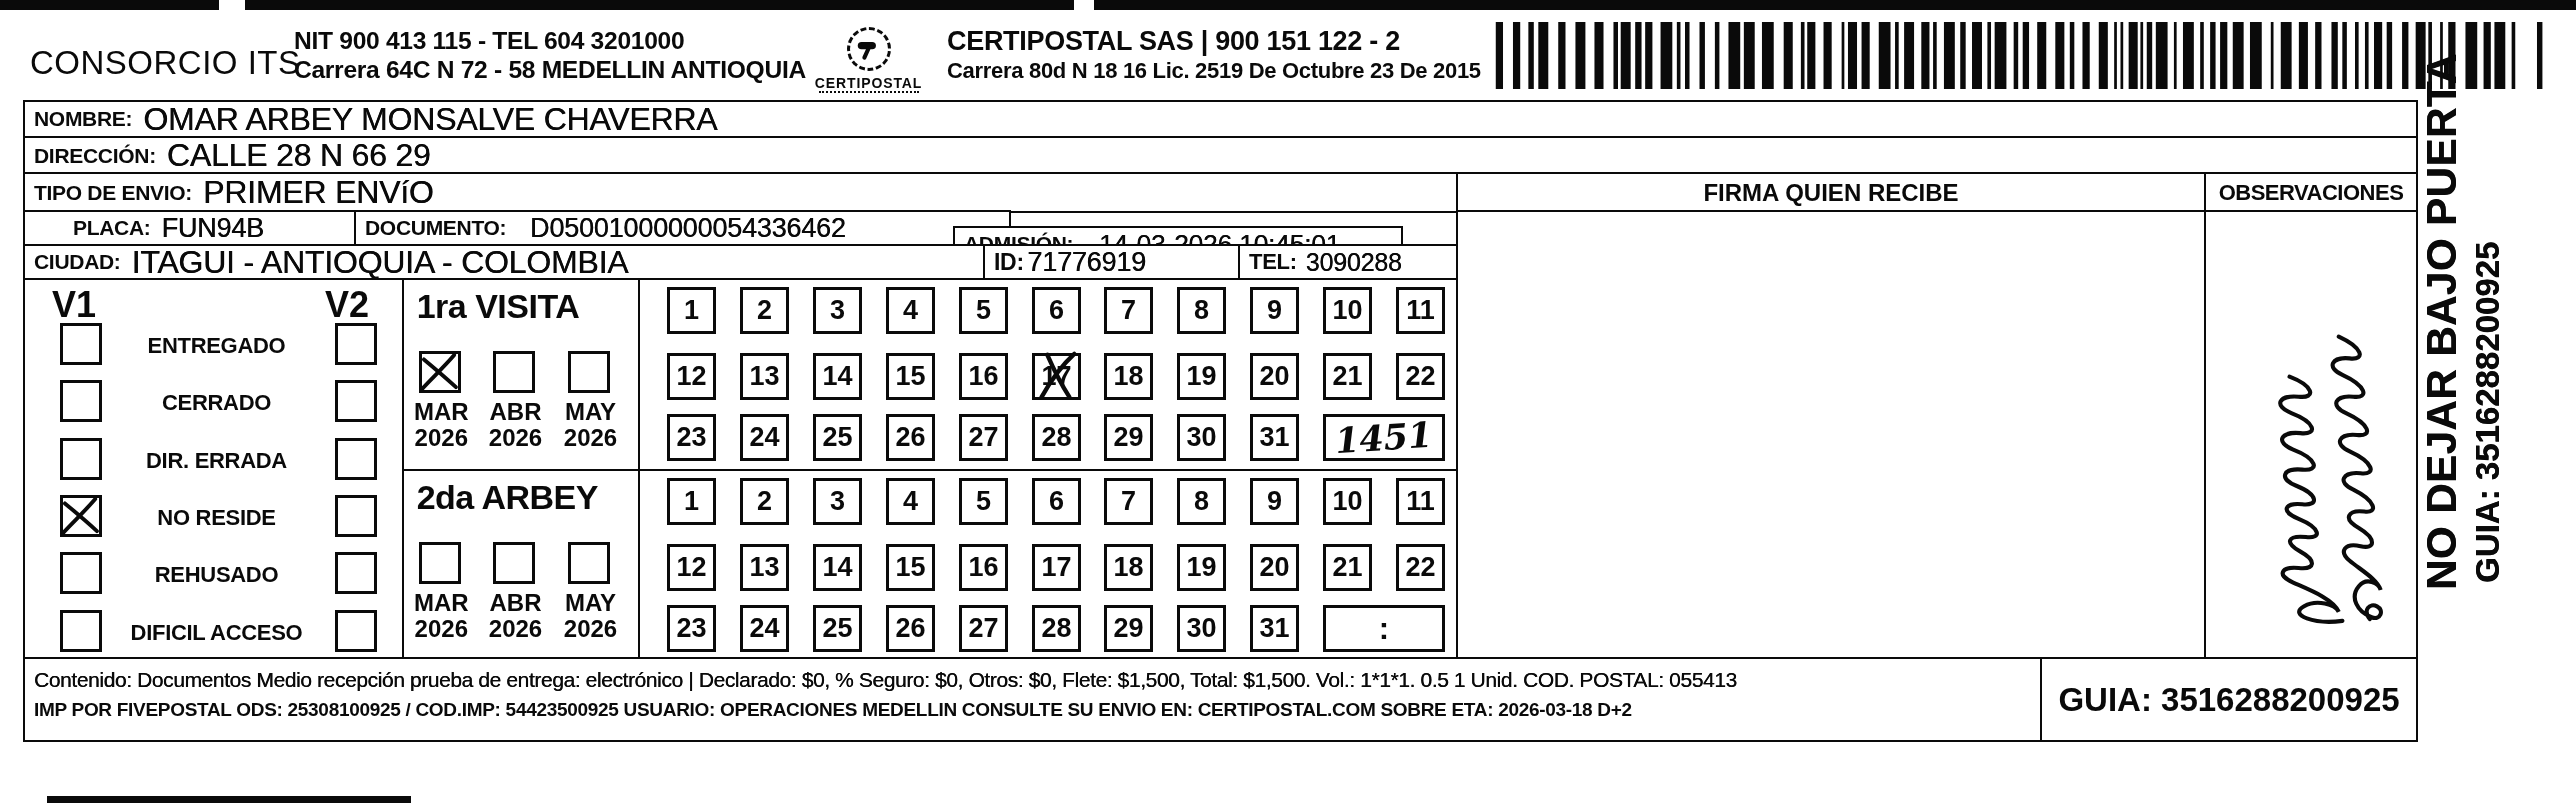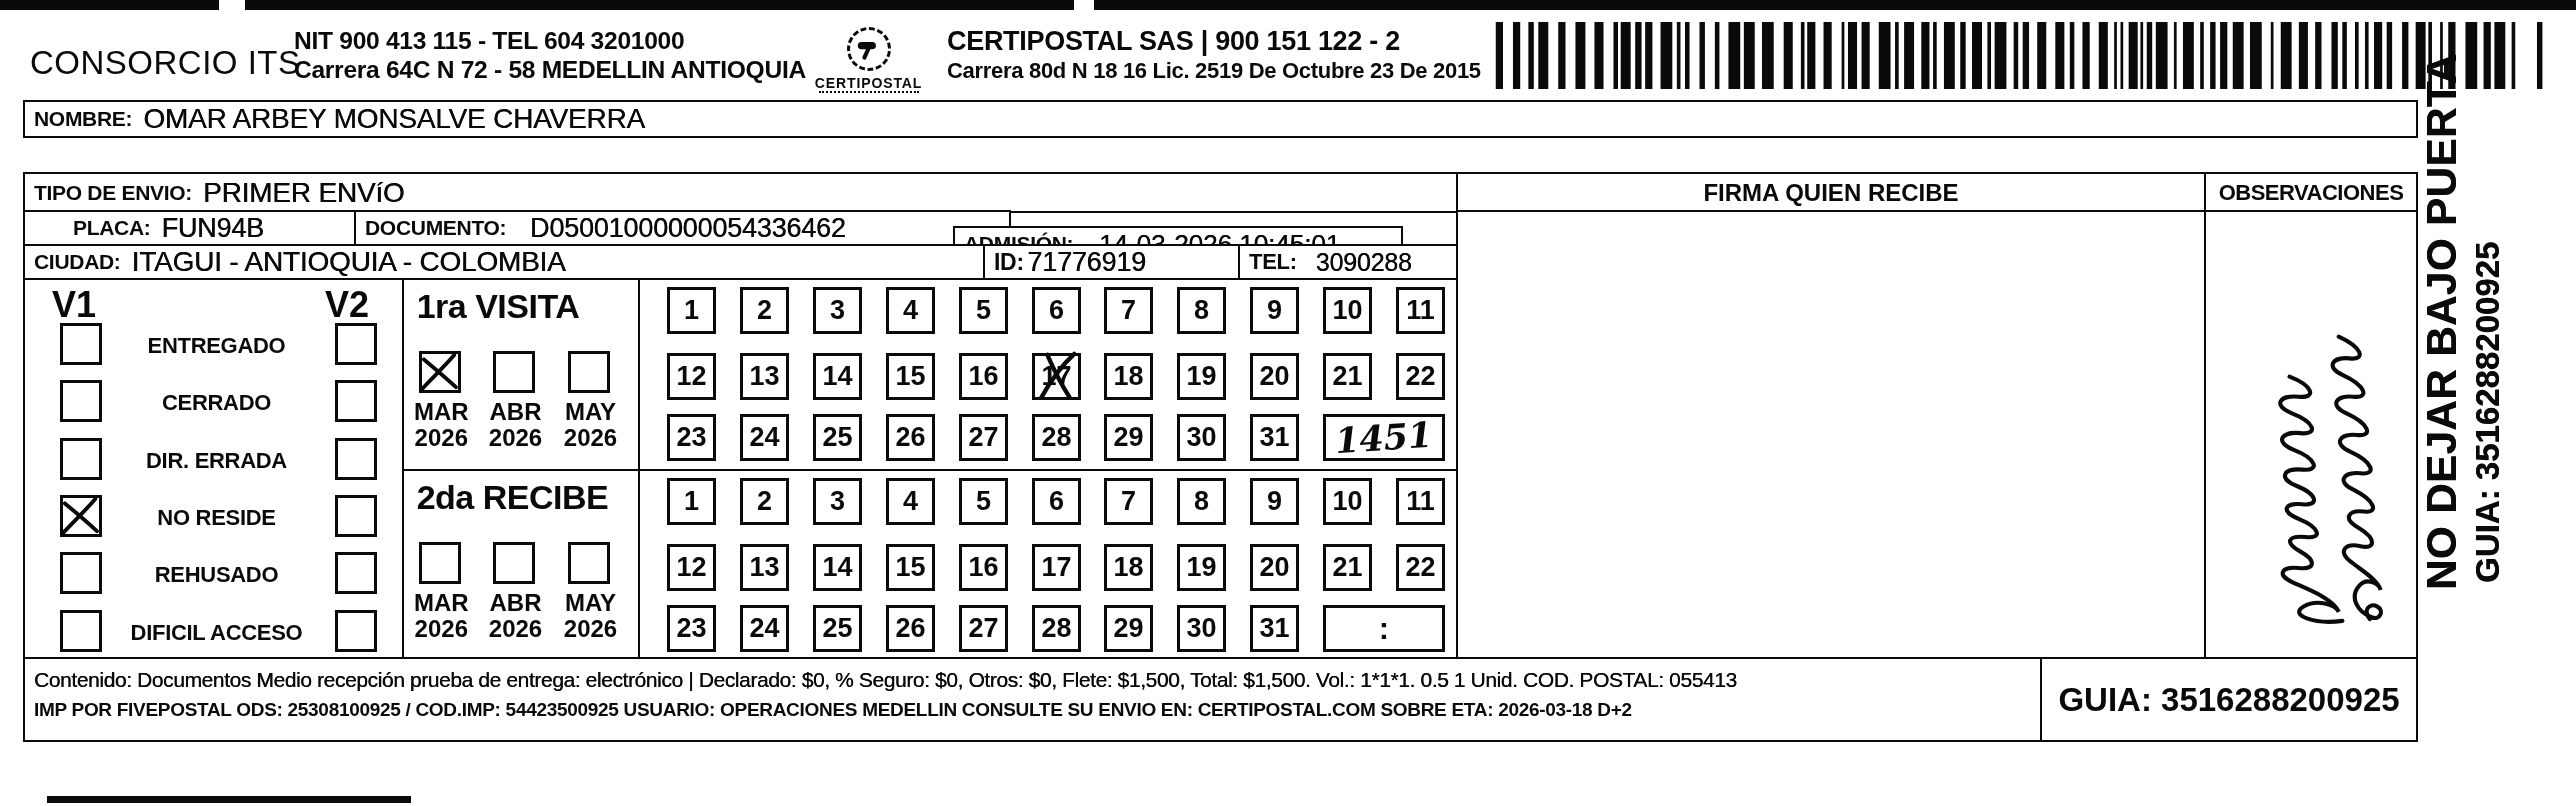--- a/index.html
+++ b/index.html
@@ -2,21 +2,21 @@
 <html style="font-size:14.6px"><head>
 <meta charset="utf-8">
 <style>
   html,body{margin:0;padding:0;background:#ffffff;}
   #label{position:relative;width:2576px;height:807px;background:#fff;
          font-family:"Liberation Sans","DejaVu Sans",sans-serif;color:#0a0a0a;overflow:hidden;}
   .abs{position:absolute;}
   .cell{position:absolute;border:2.7px solid #0a0a0a;box-sizing:border-box;background:#fff;}
   .fieldrow{display:flex;align-items:center;padding-left:9px;gap:11px;white-space:nowrap;overflow:hidden;}
   .lbl{font-weight:bold;font-size:21px;letter-spacing:-0.3px;}
-  .val{font-size:28px;text-shadow:0.4px 0 0 currentColor;letter-spacing:-0.2px;}
+  .val{font-size:32px;text-shadow:0.4px 0 0 currentColor;letter-spacing:-0.2px;}
   .hdr{display:flex;align-items:center;justify-content:center;font-weight:bold;}
   .box{position:absolute;width:42px;height:42px;border:3.6px solid #0a0a0a;box-sizing:border-box;background:#fff;}
   .day{position:absolute;width:49px;height:47px;border:3.6px solid #0a0a0a;box-sizing:border-box;
        font-weight:bold;font-size:27px;display:flex;align-items:center;justify-content:center;background:#fff;}
   .wide{position:absolute;border:3.6px solid #0a0a0a;box-sizing:border-box;background:#fff;
         display:flex;align-items:center;justify-content:center;}
   .xmark,.scr{position:absolute;left:-4.6px;top:-4.6px;width:calc(100% + 9px);height:calc(100% + 9px);pointer-events:none;}
   .xmark path,.scr path,.hand path{stroke:#0a0a0a;stroke-width:4.5;fill:none;stroke-linecap:round;}
   .statlbl{position:absolute;width:209px;text-align:center;font-weight:bold;font-size:22px;letter-spacing:-0.3px;}
   .vhead{position:absolute;font-weight:bold;font-size:36px;}
@@ -137,20 +137,24 @@
         <rect x="1091" y="0" width="8" height="74" fill="#0a0a0a"></rect>
         <rect x="1103" y="0" width="12" height="74" fill="#0a0a0a"></rect>
         <rect x="1122" y="0" width="4" height="74" fill="#0a0a0a"></rect>
         <rect x="1150" y="0" width="6" height="74" fill="#0a0a0a"></rect>
       </svg></div>
 
   <div class="cell fieldrow" style="left:23px;top:100px;width:2395px;height:38px;">
     <span class="lbl">NOMBRE:</span>
     <span class="val">OMAR ARBEY MONSALVE CHAVERRA</span>
   </div>
+  <div class="cell fieldrow" style="left:23px;top:136px;width:2395px;height:39px;">
+    <span class="lbl">DIRECCIÓN:</span>
+    <span class="val">CALLE 28 N  66 29</span>
+  </div>
 
   <div class="cell fieldrow" style="left:23px;top:172px;width:1436px;height:41px;">
     <span class="lbl">TIPO DE ENVIO:</span>
     <span class="val">PRIMER ENVíO</span>
   </div>
   <div class="cell hdr" style="left:1456px;top:172px;width:750px;height:41px;font-size:24px;">FIRMA QUIEN RECIBE</div>
   <div class="cell hdr" style="left:2204px;top:172px;width:214px;height:41px;font-size:22px;letter-spacing:-0.5px;">OBSERVACIONES</div>
 
   <div class="cell fieldrow" style="left:23px;top:210px;width:334px;height:36px;padding-left:48px;">
     <span class="lbl">PLACA:</span>
@@ -166,21 +170,21 @@
   </div>
 
   <div class="cell fieldrow" style="left:23px;top:244px;width:962px;height:36px;">
     <span class="lbl">CIUDAD:</span>
     <span class="val">ITAGUI - ANTIOQUIA - COLOMBIA</span>
   </div>
   <div class="cell fieldrow" style="left:983px;top:244px;width:259px;height:36px;gap:3.6px;">
     <span class="lbl" style="font-size:23px;">ID:</span>
     <span class="val" style="font-size:27px;">71776919</span>
   </div>
-  <div class="cell fieldrow" style="left:1238px;top:244px;width:220px;height:36px;gap:19px;">
+  <div class="cell fieldrow" style="left:1238px;top:244px;width:220px;height:36px;gap:9px;">
     <span class="lbl" style="font-size:22px;">TEL:</span>
     <span class="val" style="font-size:25px;">3090288</span>
   </div>
 
   <div class="cell" style="left:23px;top:278px;width:382px;height:382px;">
     <div class="vhead" style="left:27px;top:3.6px;">V1</div>
     <div class="vhead" style="left:300px;top:3.6px;">V2</div>
   <div class="box" style="left: 35px; top: 43px;"></div>
       <div class="statlbl" style="left: 87px; top: 53px;">ENTREGADO</div>
       <div class="box" style="left: 310px; top: 43px;"></div>
@@ -257,21 +261,21 @@
       <div class="day" style="left: 392px; top: 134px;">28</div>
       <div class="day" style="left: 464px; top: 134px;">29</div>
       <div class="day" style="left: 537px; top: 134px;">30</div>
       <div class="day" style="left: 610px; top: 134px;">31</div>
       <div class="wide" style="left: 683px; top: 134px; width: 122px; height: 47px;">
         <span class="handnum">1451</span>
       </div>
     </div>
 
   <div class="cell" style="left:402px;top:469px;width:239px;height:191px;">
-    <div class="vtitle" style="left:12.7px;top:7.3px;">2da RECIBE</div>
+    <div class="vtitle" style="left:12.7px;top:7.3px;">2da ARBEY</div>
   <div class="box" style="left: 14.6px; top: 71px;"></div>
       <div class="mlbl" style="left: 1.8px; top: 118px;">MAR</div>
       <div class="mlbl" style="left: 1.8px; top: 144px;">2026</div>
       <div class="box" style="left: 89px; top: 71px;"></div>
       <div class="mlbl" style="left: 76px; top: 118px;">ABR</div>
       <div class="mlbl" style="left: 76px; top: 144px;">2026</div>
       <div class="box" style="left: 164px; top: 71px;"></div>
       <div class="mlbl" style="left: 151px; top: 118px;">MAY</div>
       <div class="mlbl" style="left: 151px; top: 144px;">2026</div>
     </div>

